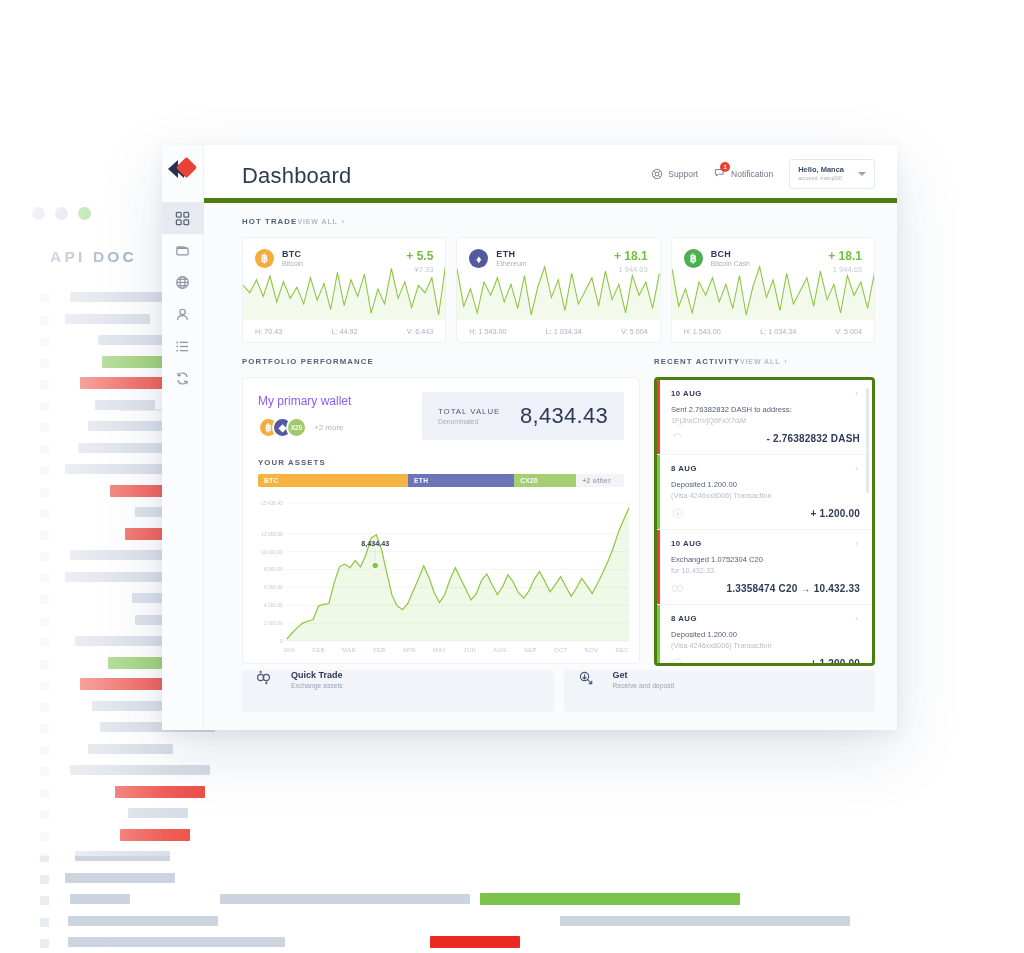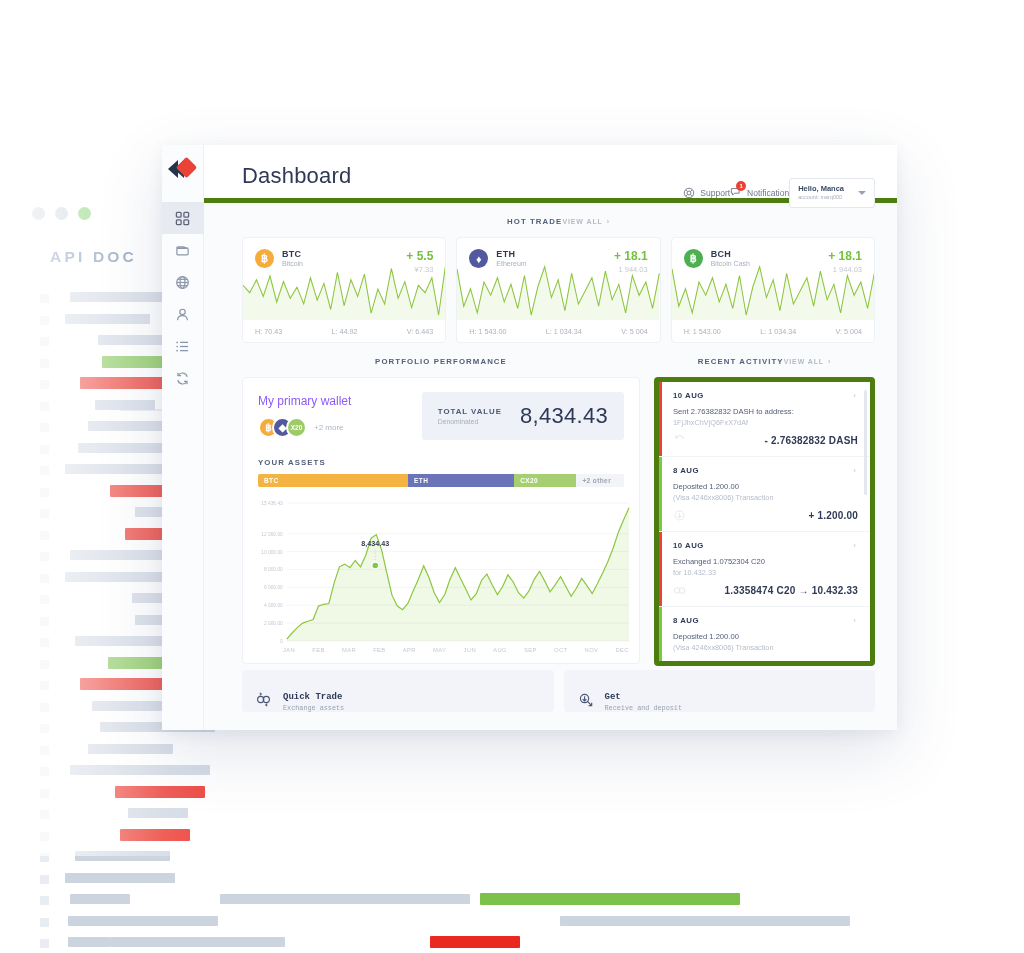--- a/index.html
+++ b/index.html
@@ -67,39 +67,39 @@
     color: #8d97ab; cursor: pointer;
   }
   .nav-item.active { background: #e7eaf0; color:#5b6478; }
   .nav-item svg { width: 15px; height: 15px; display:block; }
 
   
   .content { position: absolute; left: 42px; top: 0; right: 0; bottom: 0; background: #fafbfc; }
 
   .topbar { height: 58px; background:#fff; position:relative; border-bottom:5px solid #4d7c0f;}
   .page-title { position:absolute; left:38px; top:18px; font-size:22px; color:#2e3a55; font-weight:400; letter-spacing:.2px;}
-  .top-right { position:absolute; right:22px; top:14px; display:flex; align-items:center; gap:0;margin-top:19px;}
+  .top-right { position:absolute; right:22px; top:14px; display:flex; align-items:center; gap:16px;}
   .top-link { display:flex; align-items:center; gap:5px; color:#6d7689; font-size:8.5px; }
   .top-link svg { width:12px;height:12px; }
   .notif-wrap { position:relative; }
   .notif-badge {
     position:absolute; left:6px; top:-5px; background:#ea4335; color:#fff;
     font-size:6px; width:10px; height:10px; border-radius:50%;
     display:flex;align-items:center;justify-content:center; font-weight:700;
   }
   .user-chip {
     border:1px solid #e3e7ee; border-radius:3px; padding:5px 8px; display:flex; align-items:center; gap:14px;
     background:#fff;
   }
   .user-name { font-size:7.5px; font-weight:700; color:#3b4a63; line-height:1.35; }
   .user-sub { font-size:5.5px; color:#a6aebd; line-height:1.35; }
   .chev-down { width:0;height:0;border-left:4px solid transparent;border-right:4px solid transparent;border-top:4px solid #9aa3b4;}
 
   .section-head {
-    display:flex; justify-content:center; align-items:center;
+    display:flex; justify-content:flex-start; align-items:center;
     font-size:7.8px; font-weight:700; letter-spacing:1.1px; color:#53607a;
   }
   .view-all { font-size:7px; font-weight:600; letter-spacing:.9px; color:#b4bac6; display:flex; gap:4px; align-items:center; cursor:pointer;}
 
   .hot-trade-wrap { position:absolute; left:38px; top:72px; right:22px; }
   .cards { display:flex; gap:10px; margin-top:11px; }
   .tcard {
     flex:1; background:#fff; border:1px solid #eef1f5; border-radius:4px;
     height:106px; position:relative; overflow:hidden;
   }
@@ -127,52 +127,52 @@
   .panel { background:#fff; border:1px solid #eef1f5; border-radius:4px; margin-top:11px; }
 
   .wallet-top { display:flex; align-items:center; padding:14px 15px 10px 15px; }
   .wallet-title { font-size:12px; color:#8b5cf6; }
   .coin-stack { display:flex; align-items:center; margin-top:9px; }
   .coin-stack .coin { width:21px;height:21px; border:2px solid #fff; font-size:10px;}
   .coin-stack .coin:not(:first-child){ margin-left:-7px; }
   .coin.cx { background:#9ecb6a; font-size:6.5px; font-weight:700;}
   .more-lbl { font-size:8px; color:#aeb5c2; margin-left:7px; }
   .total-box { margin-left:auto; background:#eef1f8; border-radius:3px; padding:11px 16px; display:flex; align-items:center; gap:18px; min-width:202px;}
-  .tv-lbl { font-size:7.8px; font-weight:700; letter-spacing:1px; color:#4b5874; }
+  .tv-lbl { font-size:7.8px; font-weight:400; letter-spacing:1px; color:#4b5874; }
   .tv-sub { font-size:6.8px; color:#a7aebd; margin-top:2px;}
   .tv-val { font-size:22px; color:#2e3a55; margin-left:auto; letter-spacing:.3px;}
 
   .assets-lbl { font-size:7.8px; font-weight:700; letter-spacing:1.1px; color:#53607a; padding:8px 15px 0 15px;}
   .asset-bar { display:flex; margin:7px 15px 0 15px; height:13px; border-radius:2px; overflow:hidden; background:#f2f4f8;}
   .asset-seg { display:flex; align-items:center; padding-left:6px; font-size:6.5px; font-weight:700; color:#fff; letter-spacing:.4px;}
   .asset-seg.rest { color:#9ba3b2; }
 
   .chart-area { position:relative; height:148px; margin:10px 6px 0 6px; }
   .chart-area svg { width:100%; height:100%; display:block;}
   .xaxis { display:flex; justify-content:space-between; padding:2px 10px 10px 40px; }
   .xaxis span { font-size:5.8px; color:#c3c9d4; letter-spacing:.4px;}
 
   
-  .act-list { position:relative; height:289px; overflow:hidden; background:#fff; border:5px solid #4d7c0f; border-radius:4px; margin-top:11px;}
+  .act-list { position:relative; height:289px; overflow:hidden; background:#fff; border:3px solid #4d7c0f; border-radius:4px; margin-top:11px;}
   .act-item { position:relative; padding:9px 12px 9px 14px; border-bottom:1px solid #f1f3f7; }
   .act-item:before { content:""; position:absolute; left:0; top:0; bottom:0; width:3px; background:#ea4335;}
   .act-item.green:before { background:#7ac943; }
   .act-date { font-size:7.8px; font-weight:700; color:#2e3a55; letter-spacing:.5px;}
   .act-arrow { position:absolute; right:14px; top:9px; color:#c0c6d1; font-size:8px;}
   .act-main { font-size:7.6px; color:#515d75; margin-top:6px; line-height:1.45;}
   .act-sub { font-size:7.3px; color:#b6bcc8; margin-top:1px;}
   .act-foot { display:flex; align-items:center; margin-top:7px;}
   .act-ico { color:#e6e9ef; }
   .act-ico svg { width:13px; height:13px; display:block;}
   .act-amt { margin-left:auto; font-size:10px; font-weight:700; color:#2e3a55; letter-spacing:.2px;}
   .act-scroll { position:absolute; right:3px; top:8px; width:3px; height:105px; background:#e3e7ee; border-radius:2px;}
 
   
   .actions { position:absolute; left:38px; right:22px; bottom:18px; display:flex; gap:10px;}
-  .act-btn { flex:1; background:#f2f4fa; border-radius:4px; height:42px; display:flex; align-items:flex-end; padding:0 14px; gap:12px; cursor:pointer;font-family:Liberation Mono, monospace;}
+  .act-btn { flex:1; background:#f2f4fa; border-radius:4px; height:42px; display:flex; align-items:flex-start; padding:0 14px; gap:20px; cursor:pointer;}
   .act-btn svg { width:15px; height:15px; color:#4a5775; }
   .ab-t { font-size:9px; font-weight:700; color:#2e3a55; }
   .ab-s { font-size:6.8px; color:#9aa2b1; margin-top:2px;}
 </style>
 </head>
 <body>
 
 <div class="stage">
 
   <div class="bg-doc">

